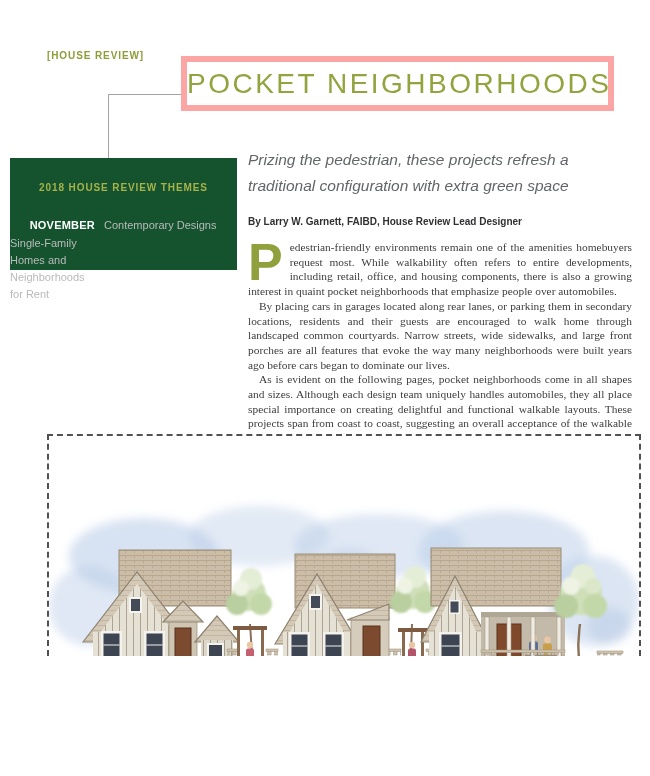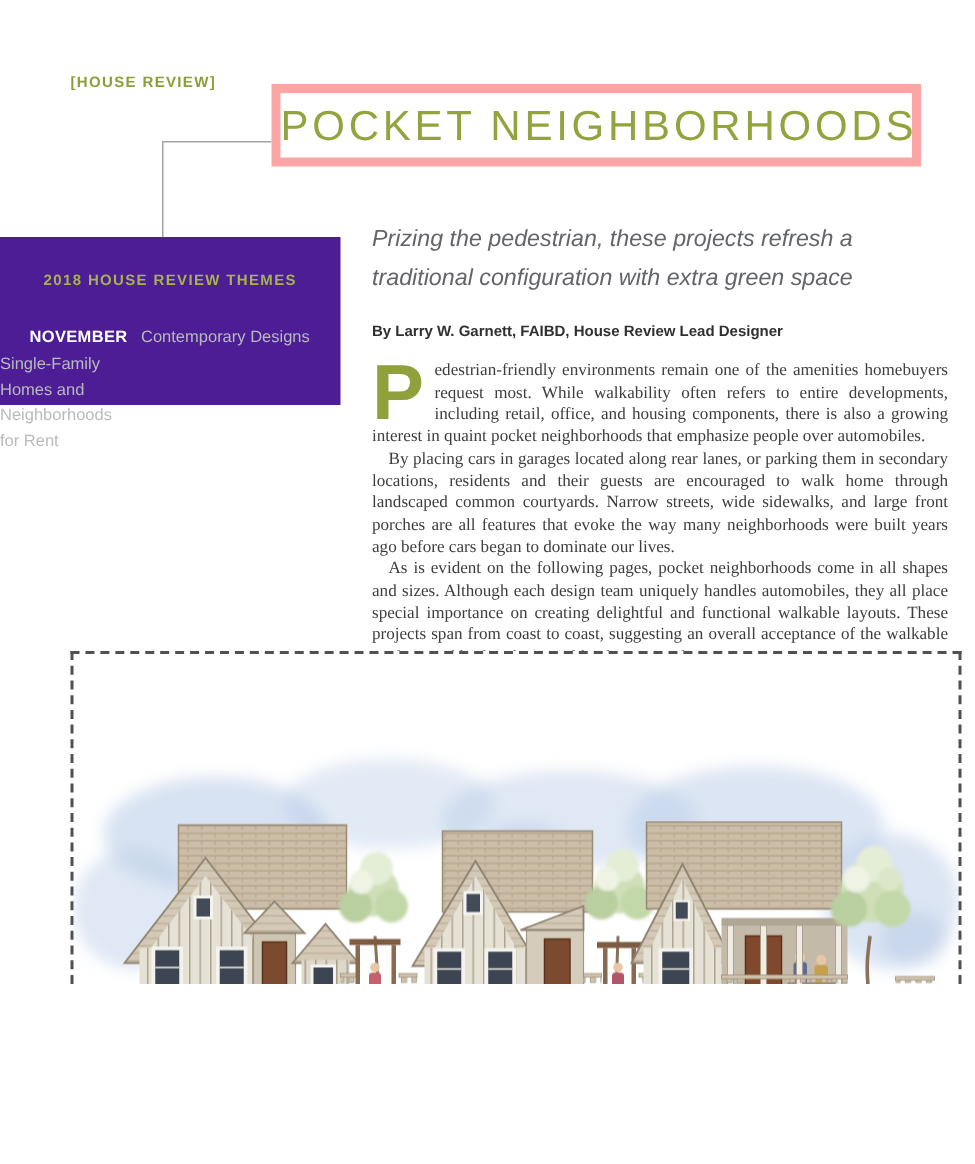--- a/index.html
+++ b/index.html
@@ -11,21 +11,21 @@
           letter-spacing:.09em;color:#8e9c3a;}
 
   
   .title-box{position:absolute;left:181px;top:56px;width:421px;height:43px;
              border:6px solid #fca5a5;display:flex;align-items:center;justify-content:flex-start;}
   .title-box span{font-size:28px;font-weight:400;letter-spacing:2.5px;color:#93a33e;white-space:nowrap;}
   .conn-h{position:absolute;left:108px;top:94px;width:73px;height:1px;background:#a3a3a5;}
   .conn-v{position:absolute;left:108px;top:94px;width:1px;height:64px;background:#a3a3a5;}
 
   
-  .sidebar{position:absolute;left:0;top:158px;width:227px;height:112px;background:#4c1d95;}
+  .sidebar{position:absolute;left:10px;top:158px;width:227px;height:112px;background:#14532d;}
   .sidebar-heading{margin-top:24px;text-align:center;font-size:10px;font-weight:bold;
                    letter-spacing:.09em;color:#a6b24b;}
   .sidebar-rows{margin-top:24px;}
   .sidebar-row{display:grid;grid-template-columns:85px auto;column-gap:9px;
                font-size:11px;line-height:17px;margin-bottom:1px;}
   .sidebar-month{text-align:right;font-weight:bold;color:#ffffff;letter-spacing:.02em;}
   .sidebar-theme{color:#b9babc;white-space:pre-line;}
 
   
   .deck{position:absolute;left:248px;top:147px;width:372px;font-size:15.5px;

